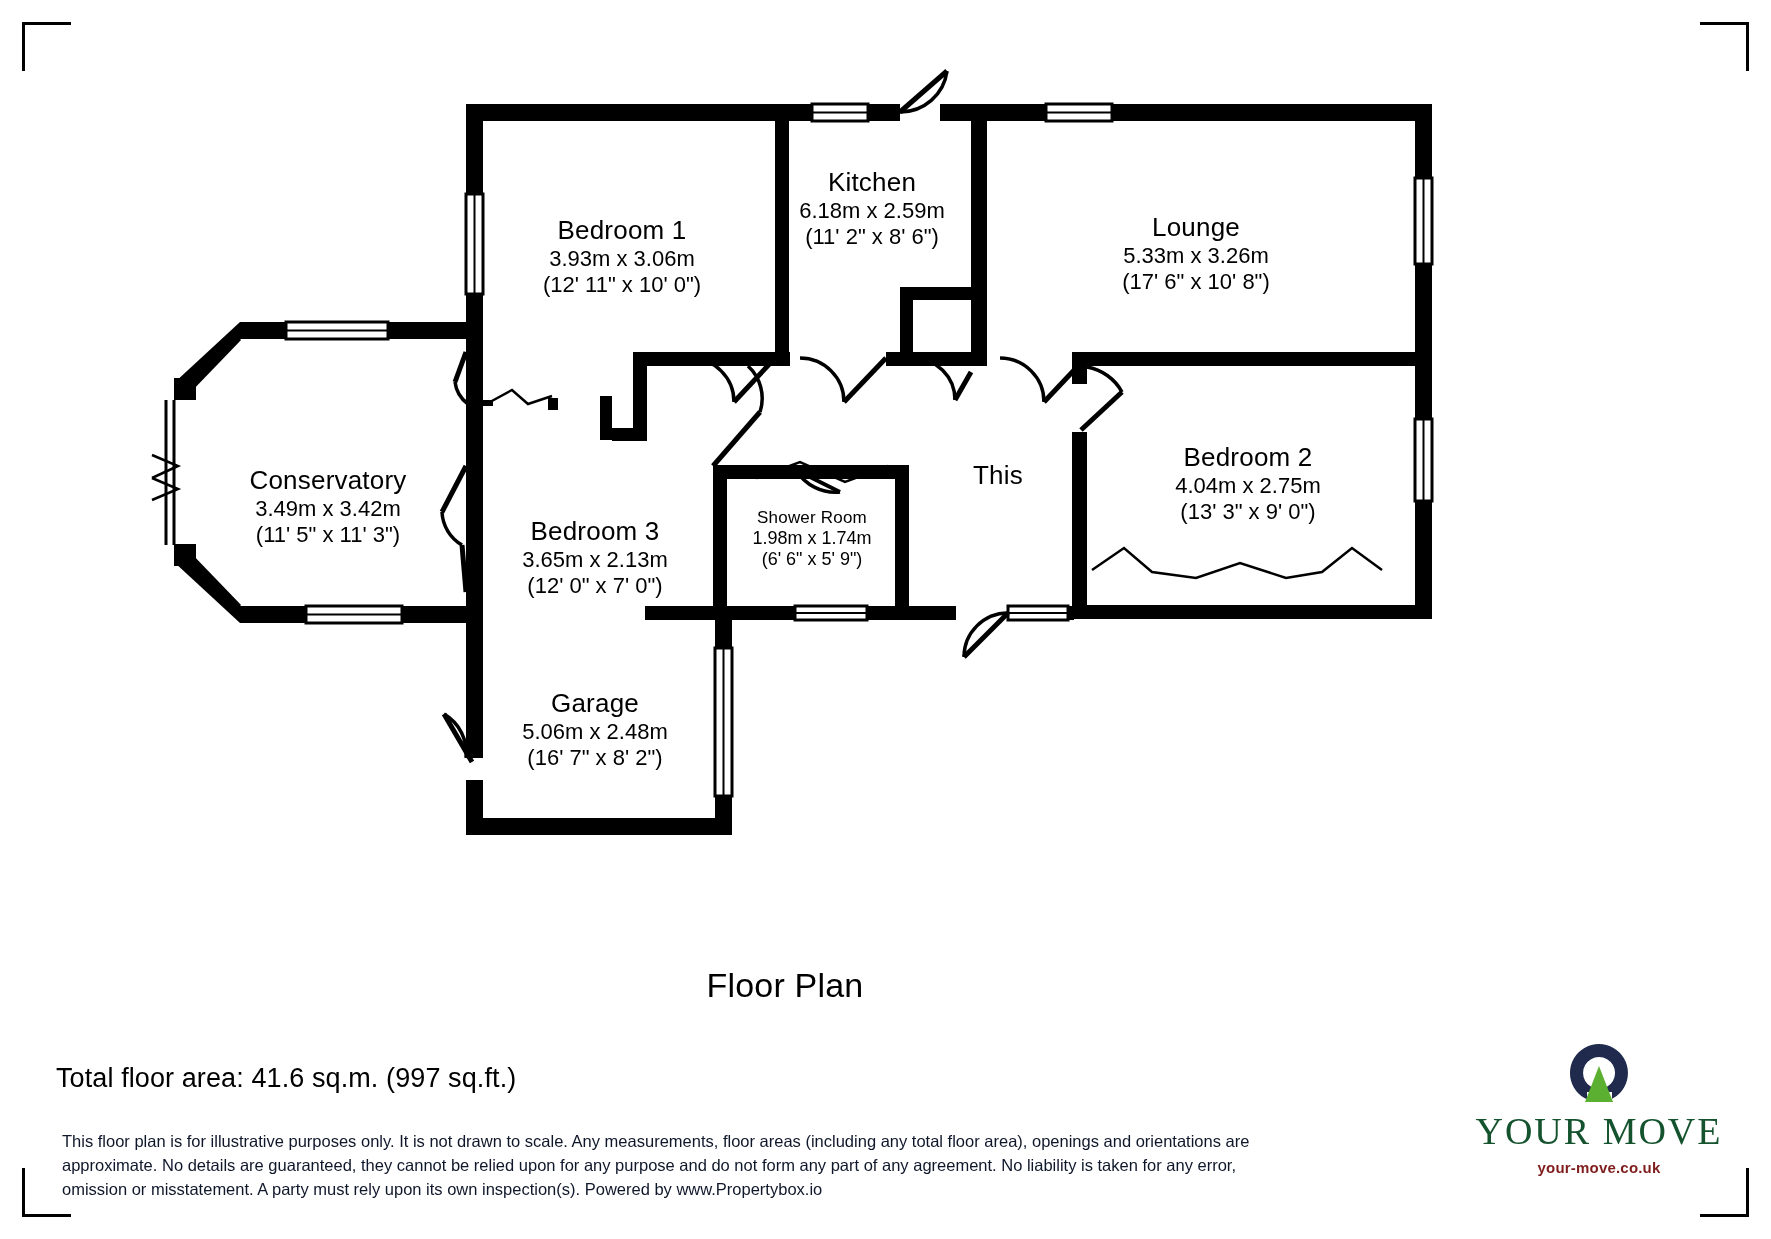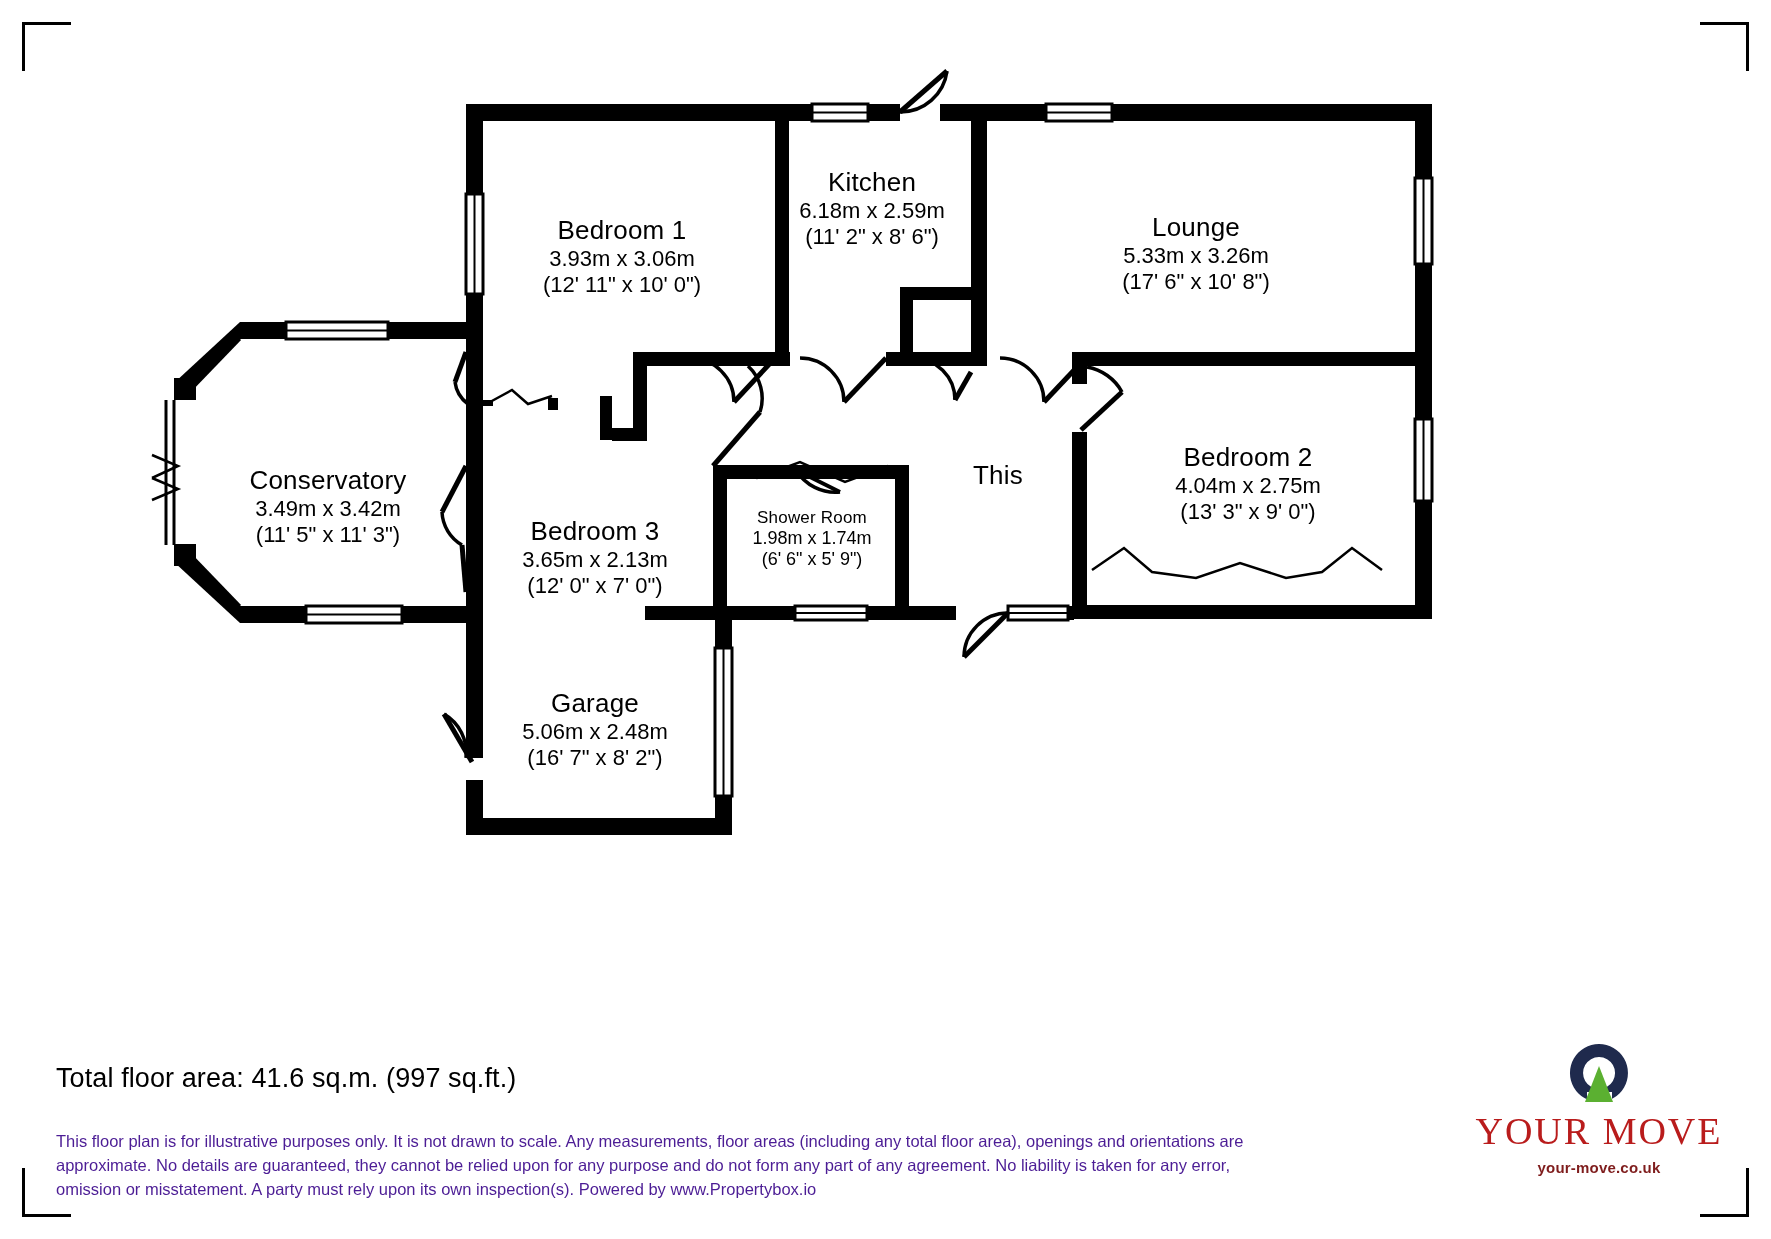--- a/index.html
+++ b/index.html
@@ -84,44 +84,44 @@
     position: absolute;
     left: 56px;
     top: 1063px;
     font-size: 27px;
     letter-spacing: .1px;
     white-space: nowrap;
   }
 
   #disclaimer {
     position: absolute;
-    left: 56px;
+    left: 62px;
     top: 1130px;
     width: 1230px;
     font-size: 16.5px;
     line-height: 1.45;
-    color: #4c1d95;
+    color: #0f172a;
     text-align: left;
   }
 
   
   #brand {
     position: absolute;
     right: 38px;
     top: 1042px;
     width: 268px;
     text-align: center;
   }
   #brand .brand-mark { display: block; margin: 0 auto 6px auto; }
   #brand .brand-name {
     display: block;
     font-family: "Liberation Serif", serif;
     font-size: 38px;
     letter-spacing: 2px;
-    color: #b91c1c;
+    color: #14532d;
     line-height: 1;
   }
   #brand .brand-url {
     display: block;
     font-size: 15px;
     font-weight: bold;
     color: #7f1d1d;
     margin-top: 9px;
     letter-spacing: .2px;
   }
@@ -327,20 +327,21 @@
       <span class="rl-dim">5.06m x 2.48m</span>
       <span class="rl-dim">(16' 7" x 8' 2")</span>
     </div>
   </div>
 
 <div class="room-label nameonly" id="hall-label" style="left: 998px; top: 460px;">
   <span class="rl-name">This</span>
 </div>
 
 <div id="plan-title">
+  <span class="pt-main">Floor Plan</span>
 </div>
 
 <div id="total-area">Total floor area: 41.6 sq.m. (997 sq.ft.)</div>
 
 <div id="disclaimer">This floor plan is for illustrative purposes only. It is not drawn to scale. Any measurements, floor areas (including any total floor area), openings and orientations are approximate. No details are guaranteed, they cannot be relied upon for any purpose and do not form any part of any agreement. No liability is taken for any error, omission or misstatement. A party must rely upon its own inspection(s). Powered by www.Propertybox.io</div>
 
 <div id="brand">
   <svg class="brand-mark" width="84" height="64" viewBox="0 0 84 64" xmlns="http://www.w3.org/2000/svg">
     <path d="M42 2 A29 29 0 1 1 41.9 2 Z M42 15 A16 16 0 1 0 42.1 15 Z" fill="#1f2a4d" fill-rule="evenodd"></path>
     <rect x="30" y="50" width="10" height="13" fill="#ffffff"></rect>

